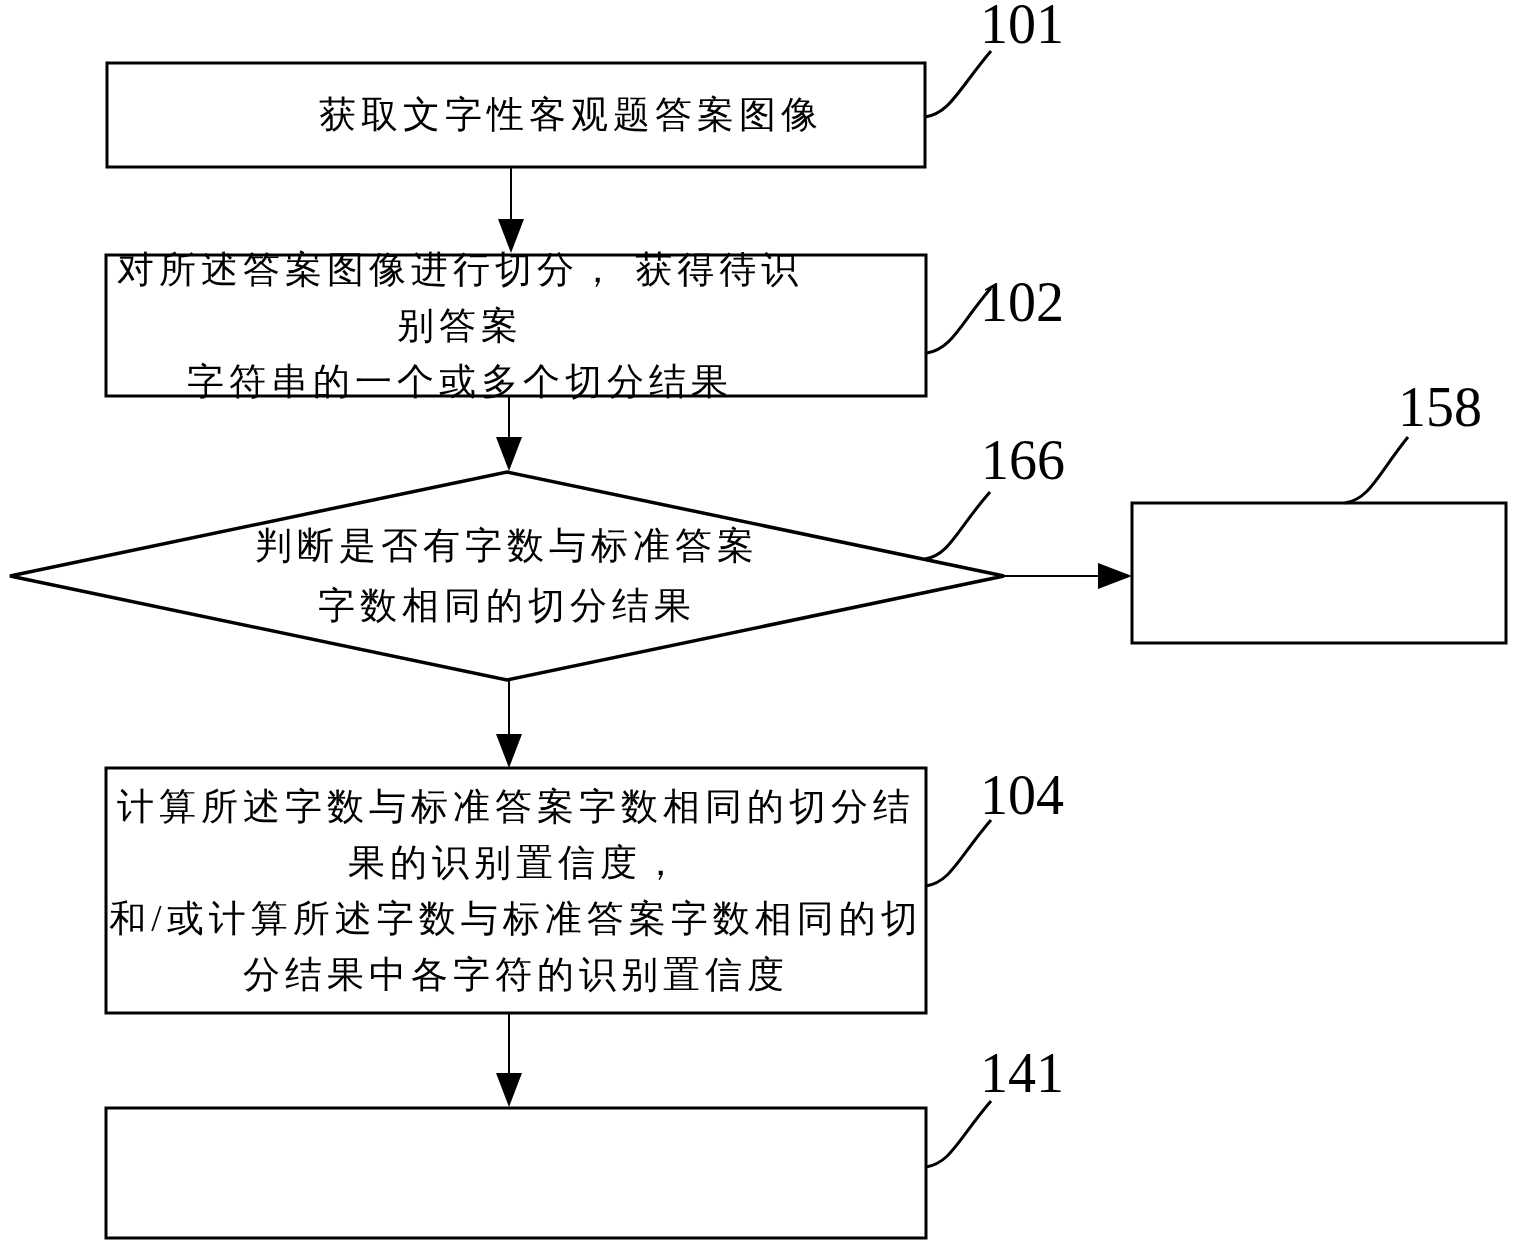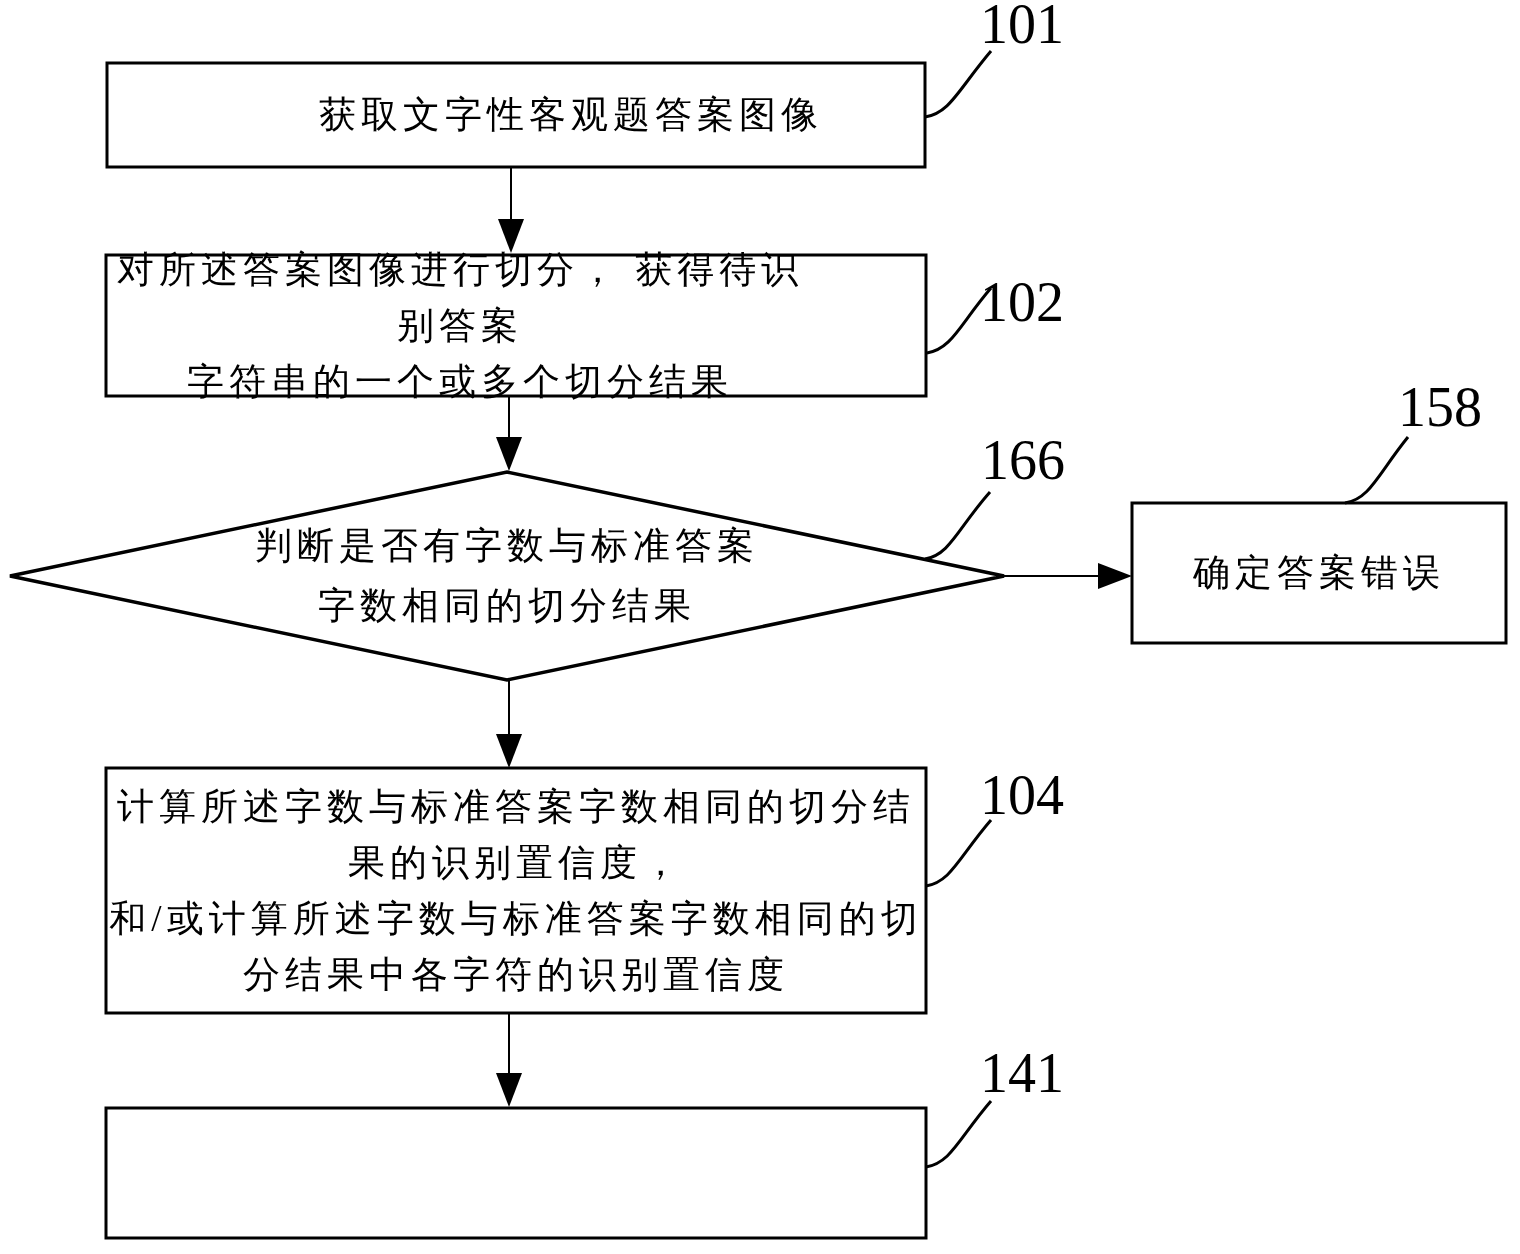--- a/index.html
+++ b/index.html
@@ -85,21 +85,20 @@
 
   <div class="node-text diamond-text" style="left:57px; top:472px; width:900px; height:208px;">判断是否有字数与标准答案
 字数相同的切分结果</div>
 
   <div class="node-text" style="left:106px; top:768px; width:820px; height:245px;">计算所述字数与标准答案字数相同的切分结
 果的识别置信度，
 和/或计算所述字数与标准答案字数相同的切
 分结果中各字符的识别置信度</div>
 
 
-  <div class="node-text" style="left:1132px; top:503px; width:374px; height:140px;">确定答案错误</div>
 
   <div class="ref-label" style="left:980px; top:2px;">101</div>
   <div class="ref-label" style="left:980px; top:240px;margin-top:40px;">102</div>
   <div class="ref-label" style="left:981px; top:438px;">166</div>
   <div class="ref-label" style="left:980px; top:773px;">104</div>
   <div class="ref-label" style="left:980px; top:1051px;">141</div>
   <div class="ref-label" style="left:1398px; top:385px;">158</div>
 
 </div>
 

